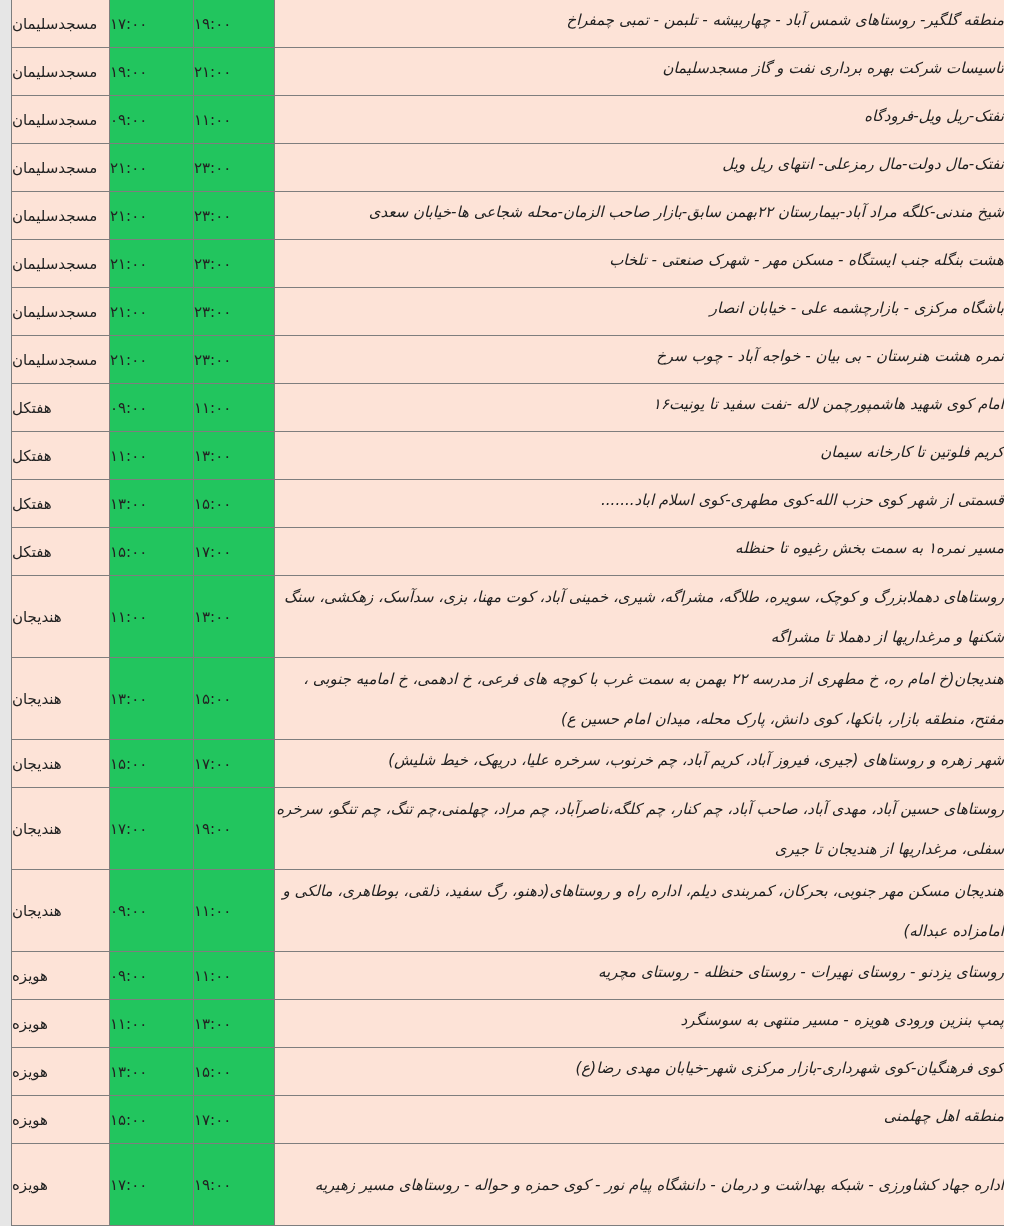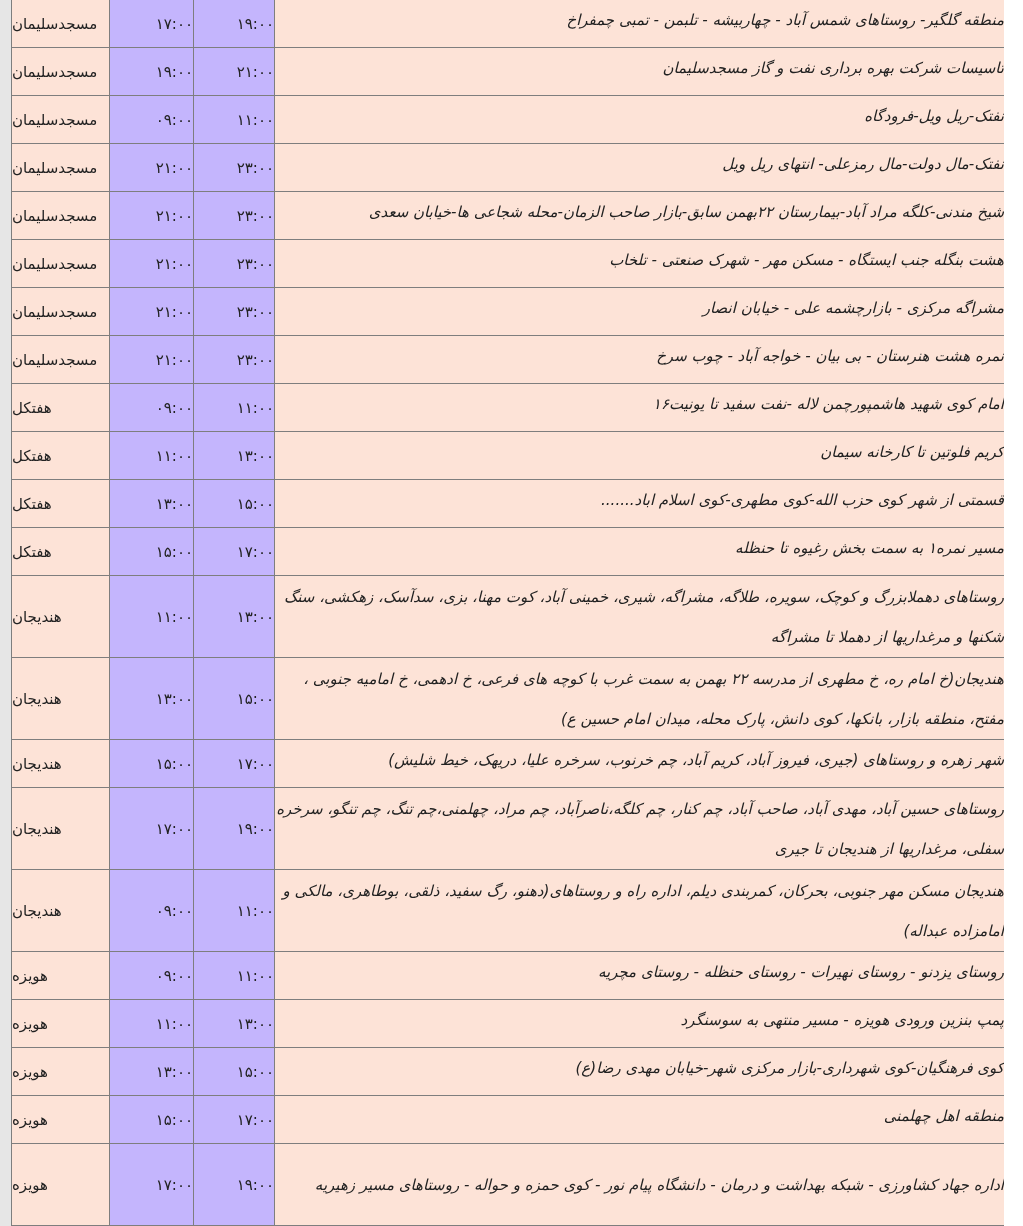--- a/index.html
+++ b/index.html
@@ -23,21 +23,21 @@
   table.sched td {
     border: 1px solid #7e7e7e;
     padding: 0;
     color: #222;
     font-size: 15px;
     line-height: 40px;
     vertical-align: middle;
     overflow: hidden;
   }
   td.city { width: 96px; background: #fde3d7; text-align: left; padding-left: 2px; direction: rtl; }
-  td.time { width: 81px; background: #c4b5fd; text-align: right; padding-right: 3px; direction: ltr; }
+  td.time { width: 81px; background: #22c55e; text-align: left; padding-right: 3px; direction: ltr; }
   td.desc {
     background: #fde3d7; direction: rtl; text-align: right;
     padding-right: 2px; padding-left: 2px;
     vertical-align: top; line-height: 38px; padding-top: 4px;
     white-space: normal;
     font-style: italic;
   }
   td.desc.single { vertical-align: top; }
   tr { height: 48px; }
   tr.tall { height: 82px; }
@@ -91,21 +91,21 @@
       <tr>
         <td class="city">مسجدسلیمان</td>
         <td class="time">۲۱:۰۰</td>
         <td class="time">۲۳:۰۰</td>
         <td class="desc single">هشت بنگله جنب ایستگاه - مسکن مهر - شهرک صنعتی - تلخاب</td>
       </tr>
       <tr>
         <td class="city">مسجدسلیمان</td>
         <td class="time">۲۱:۰۰</td>
         <td class="time">۲۳:۰۰</td>
-        <td class="desc single">مشراگه مرکزی - بازارچشمه علی - خیابان انصار</td>
+        <td class="desc single">باشگاه مرکزی - بازارچشمه علی - خیابان انصار</td>
       </tr>
       <tr>
         <td class="city">مسجدسلیمان</td>
         <td class="time">۲۱:۰۰</td>
         <td class="time">۲۳:۰۰</td>
         <td class="desc single">نمره هشت هنرستان - بی بیان - خواجه آباد - چوب سرخ</td>
       </tr>
       <tr>
         <td class="city">هفتکل</td>
         <td class="time">۰۹:۰۰</td>

